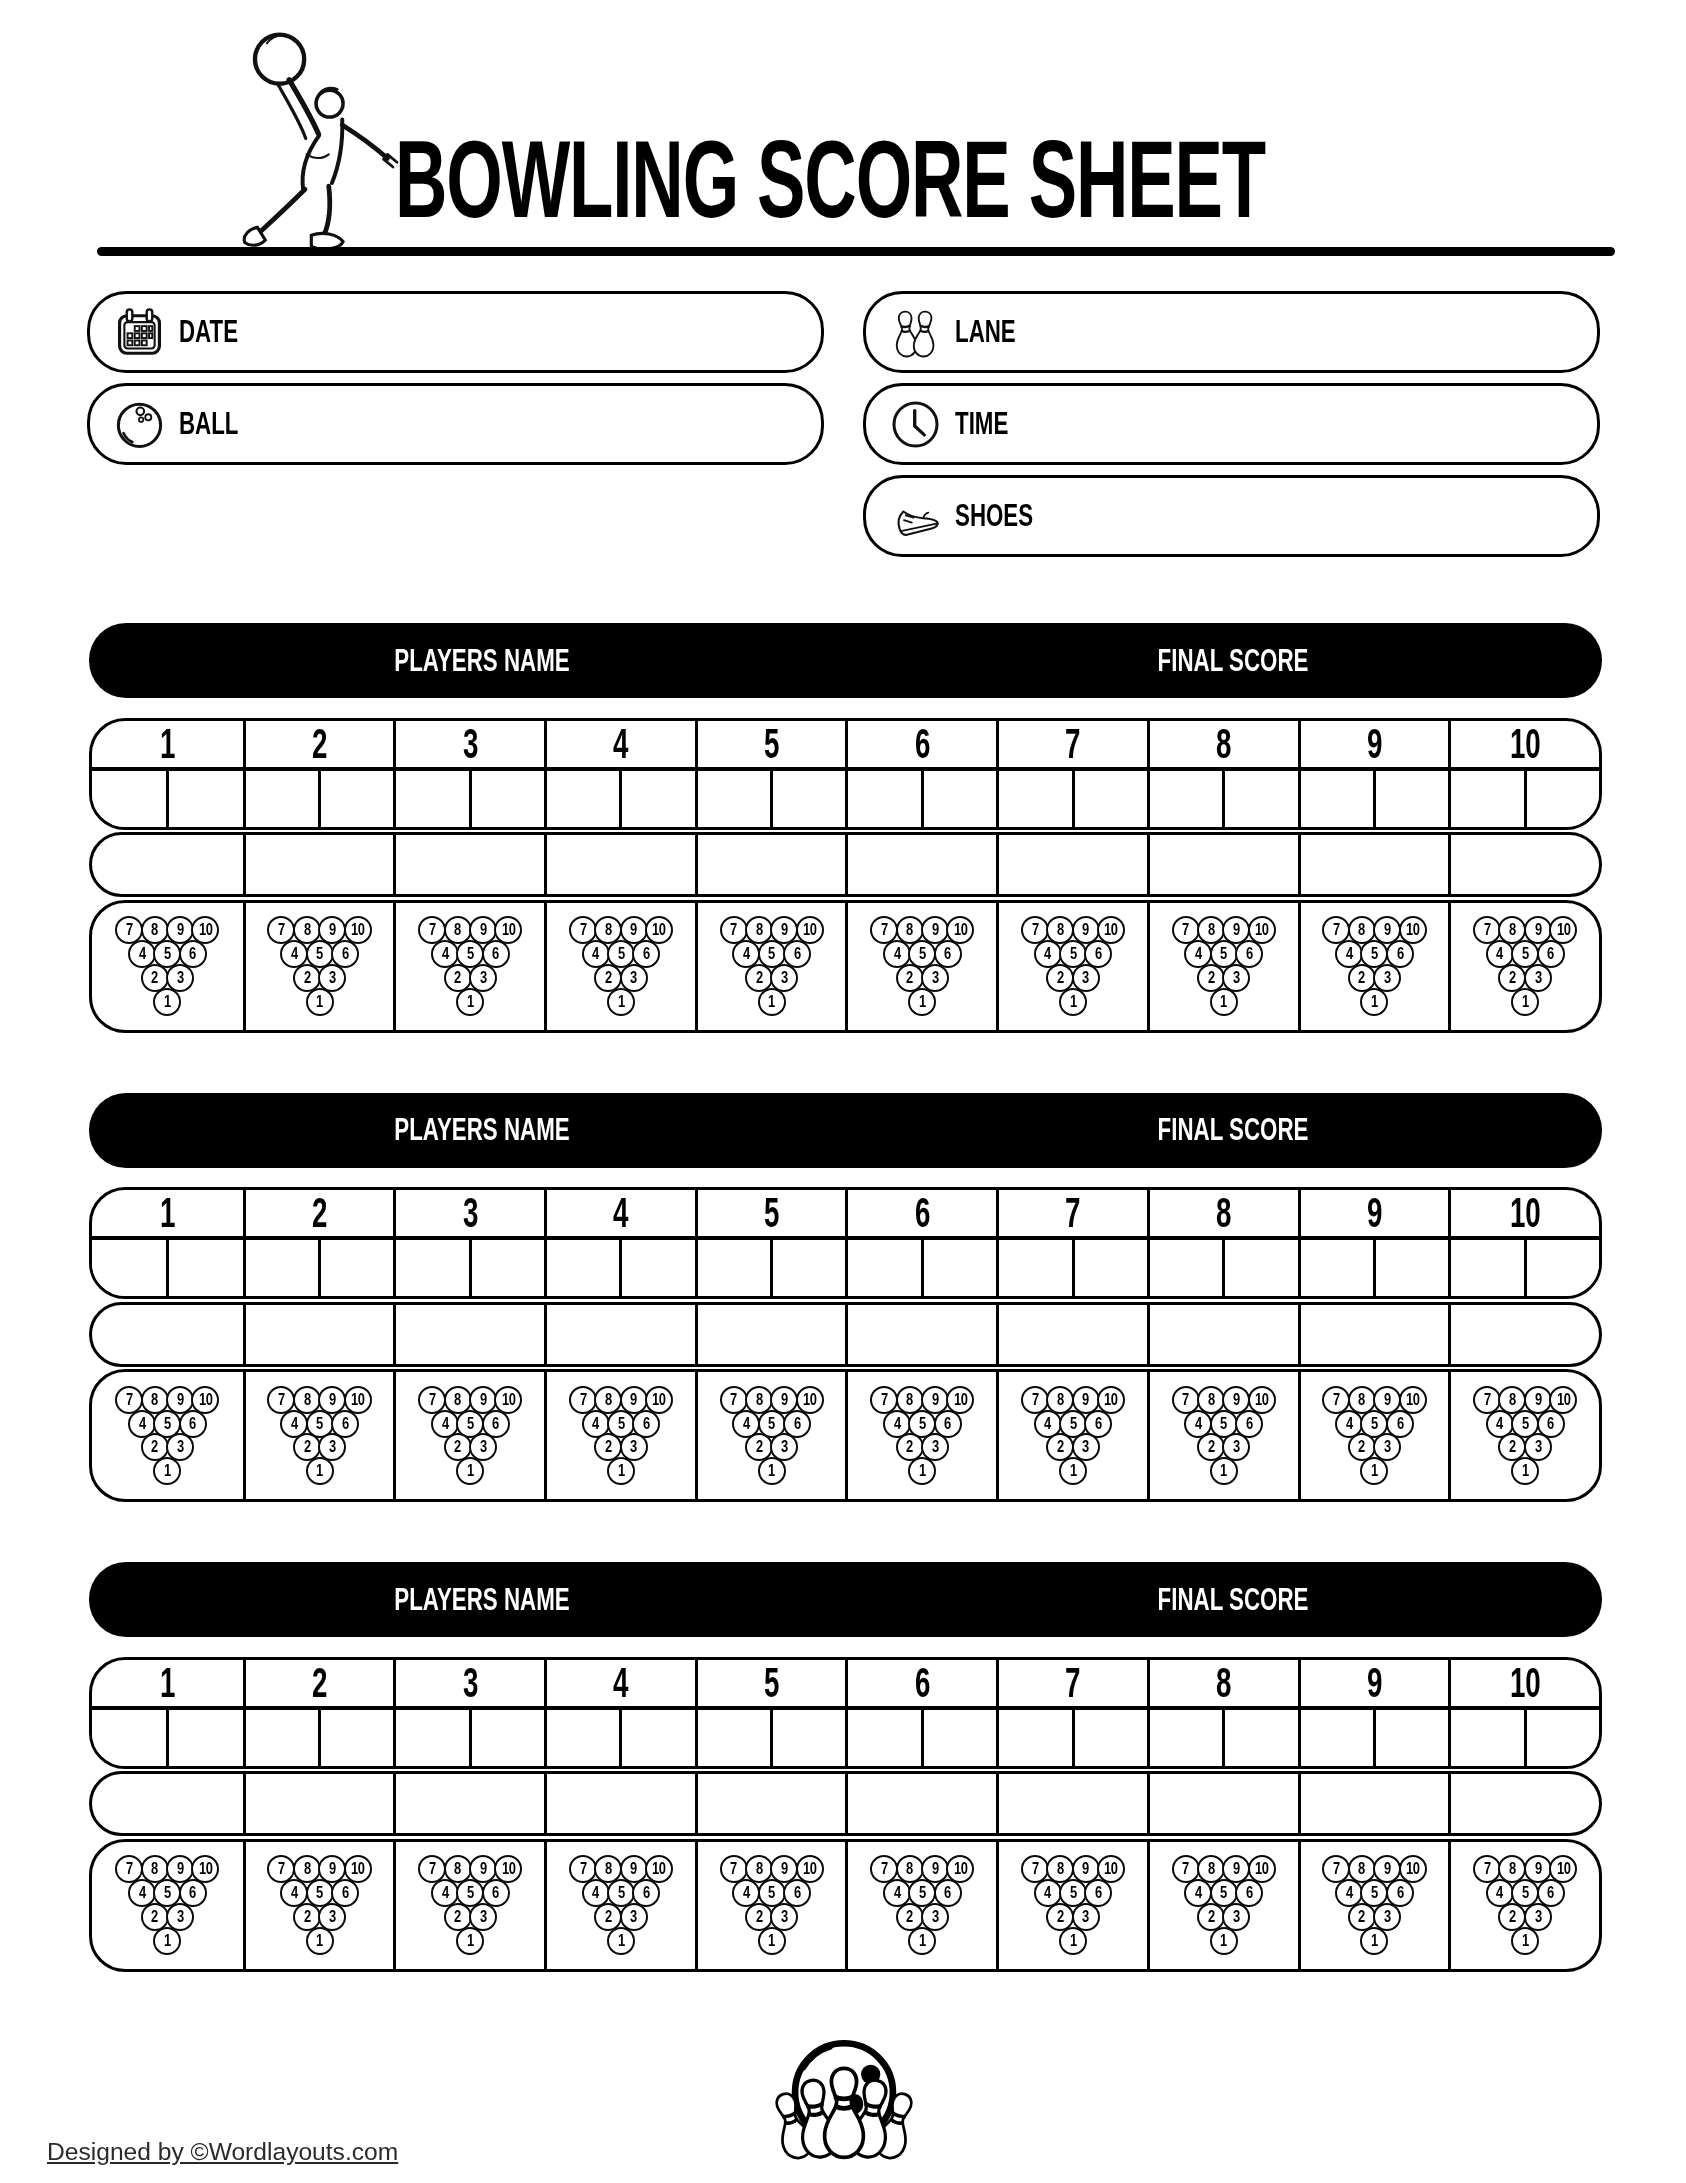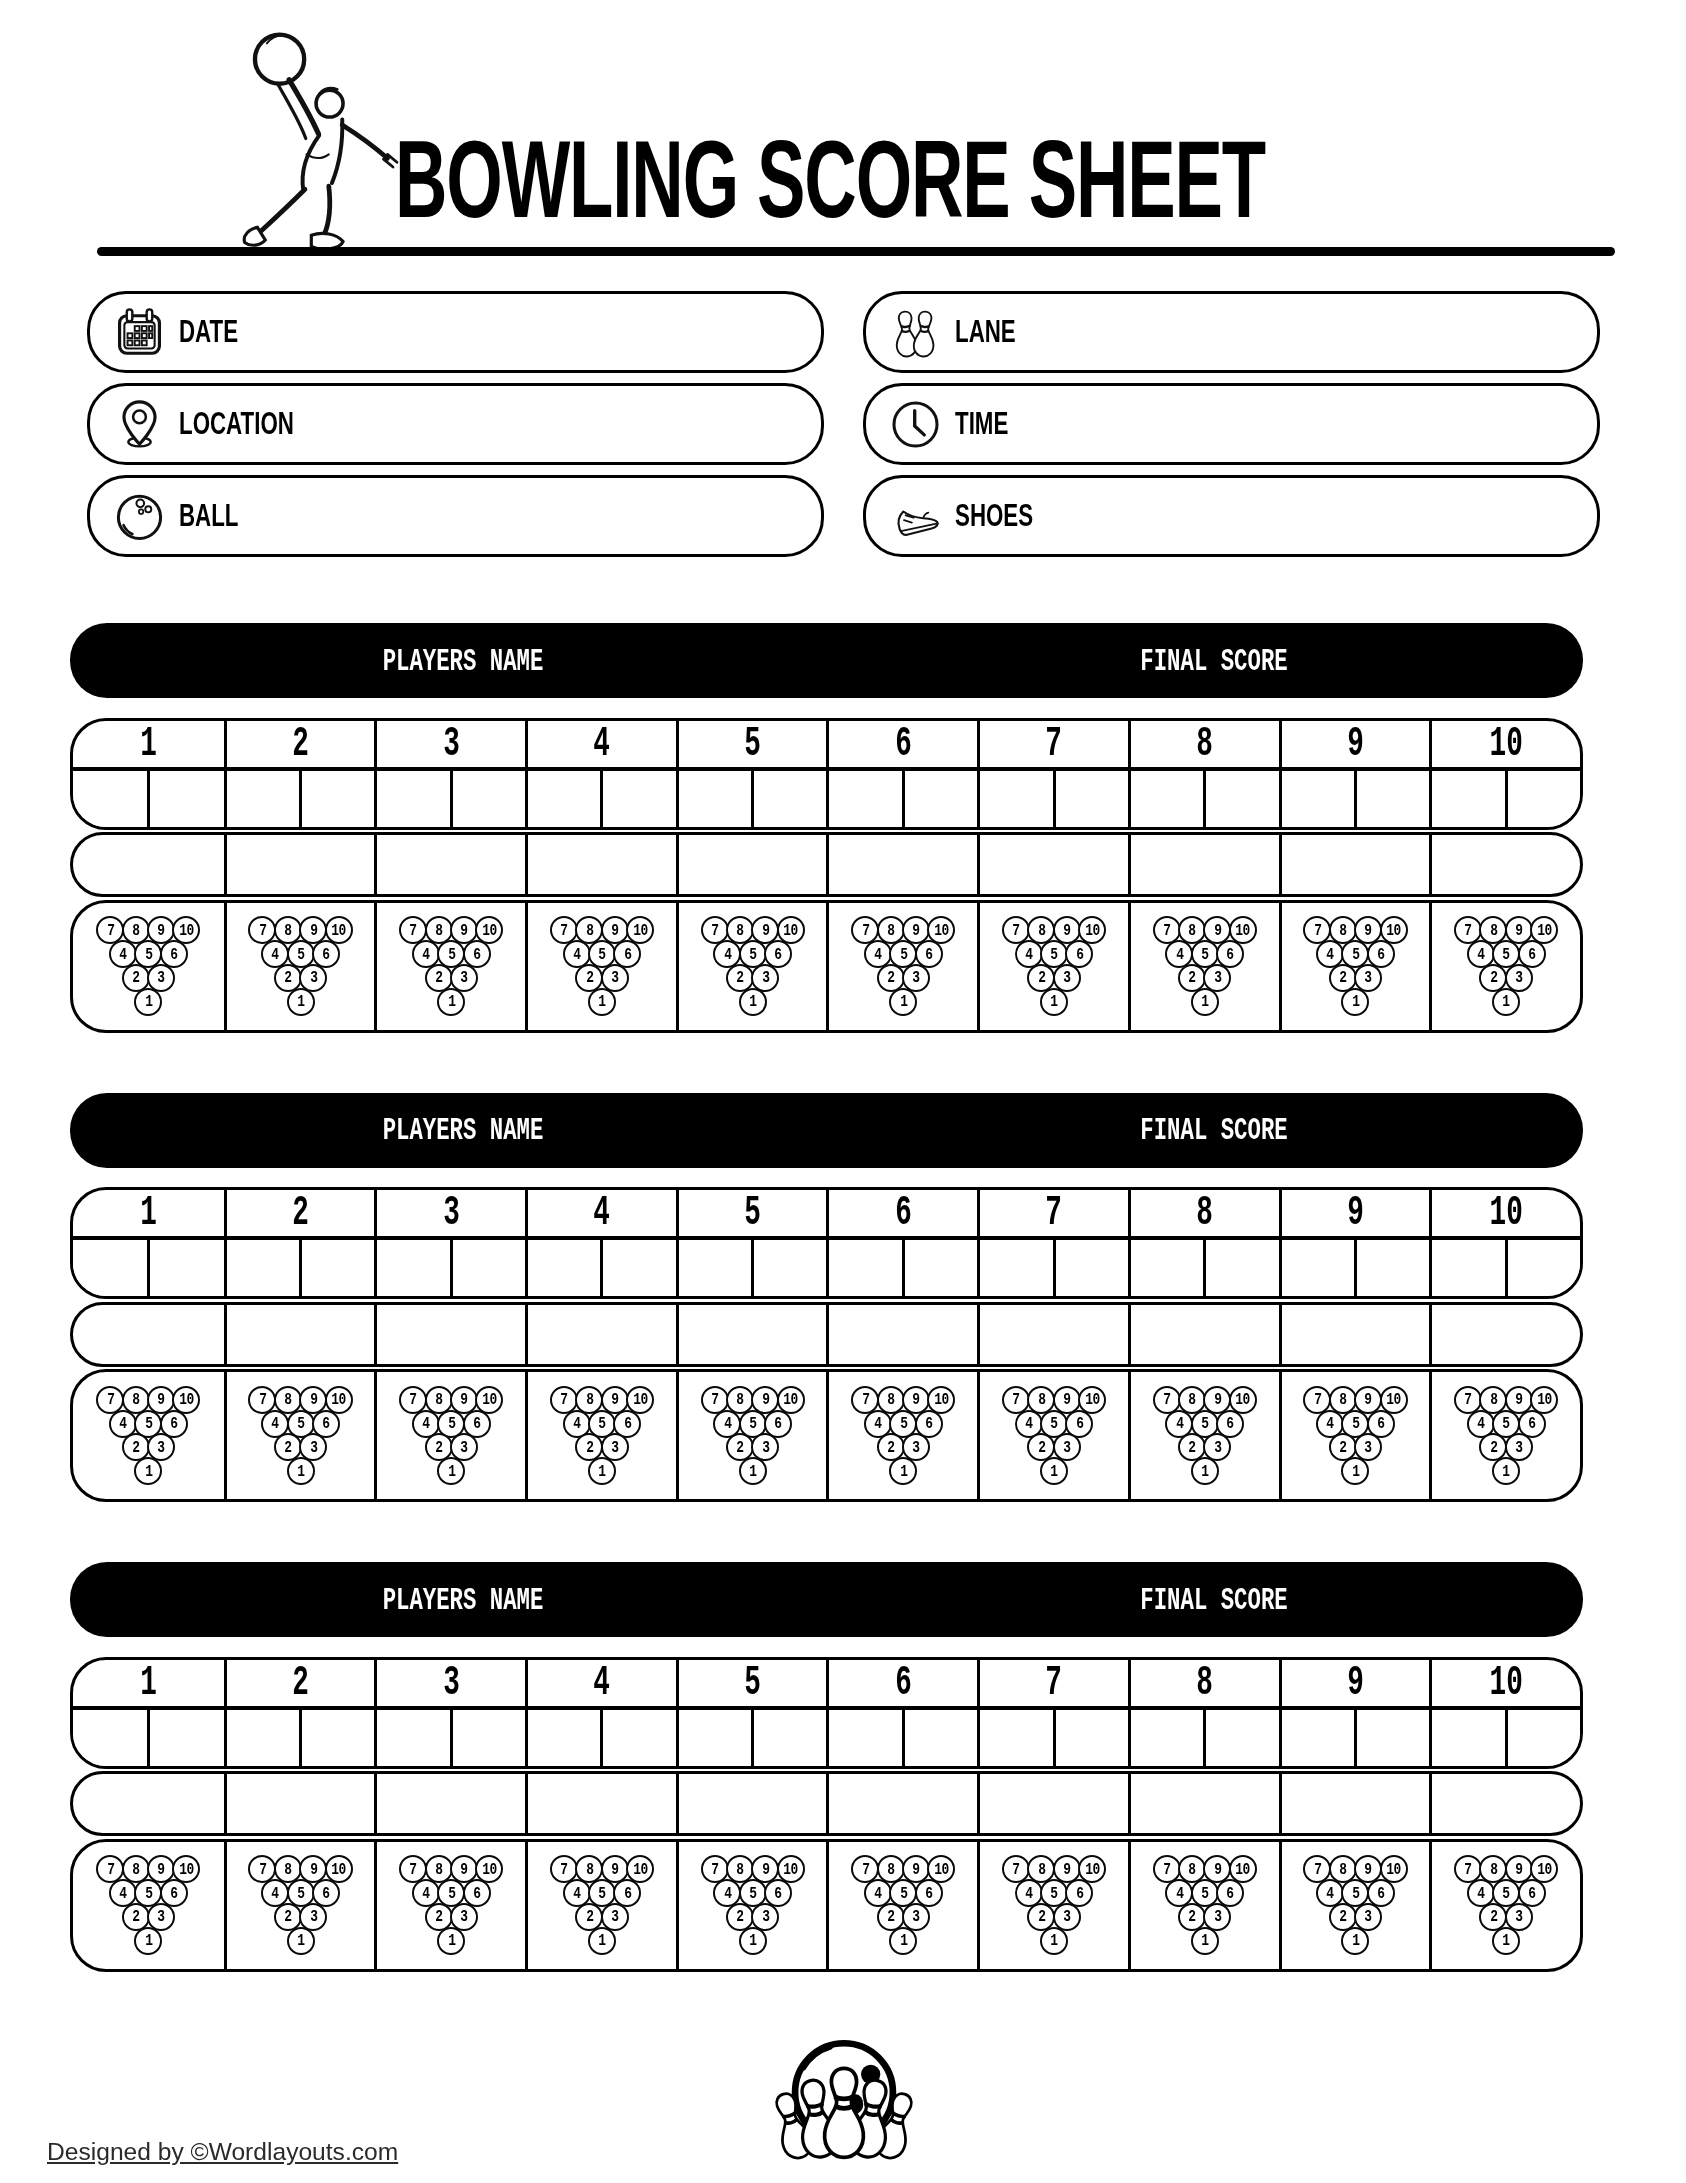--- a/index.html
+++ b/index.html
@@ -22,21 +22,21 @@
   .fields-col{flex:1;display:flex;flex-direction:column;gap:10.2px;}
   .field-box{height:82px;border:3.8px solid var(--ink,#000);border-radius:39px;background:#fff;
              display:flex;align-items:center;}
   .field-icon{flex:none;width:51px;height:51px;margin-left:24px;color:#111;display:flex;}
   .field-icon svg{width:100%;height:100%;}
   .field-label{margin-left:13.6px;font-size:31px;font-weight:bold;white-space:nowrap;
                transform:scaleX(0.72);transform-origin:left center;}
   .field-value{flex:1;align-self:stretch;}
 
   
-  .tables{position:absolute;left:70px;top:623px;width:1513px;font-family:Liberation Mono, monospace;}
+  .tables{position:absolute;left:89px;top:623px;width:1513px;}
   .score-table{margin-bottom:60px;}
   .table-bar{position:relative;height:75px;background:var(--bar,#000);border-radius:37px;
              color:var(--bar_text,#fff);}
   .bar-label{position:absolute;top:50%;font-size:31px;font-weight:bold;white-space:nowrap;}
   .bar-label.players{left:26%;transform:translate(-50%,-50%) scaleX(0.72);}
   .bar-label.final{left:75.6%;transform:translate(-50%,-50%) scaleX(0.72);}
 
   .row-grid{display:grid;grid-template-columns:repeat(10,1fr);}
   .row-grid>*{min-width:0;}
   .row-grid>*:not(:first-child){border-left:3.4px solid var(--ink,#000);}
@@ -133,31 +133,20 @@
                 <rect x="35" y="42" width="6" height="6"></rect>
               </g>
             </svg>
           </span>
           <span class="field-label">DATE</span>
           <span class="field-value"></span>
         </div>
         <div class="field-box">
           <span class="field-icon">
             <svg viewBox="0 0 64 64" fill="none" stroke="currentColor">
-              <ellipse cx="32" cy="54" rx="14" ry="5.5" stroke-width="3"></ellipse>
-              <path d="M32,3.5 C21,3.5 12.5,12 12.5,23 C12.5,36.5 32,56.5 32,56.5 C32,56.5 51.5,36.5 51.5,23 C51.5,12 43,3.5 32,3.5 Z" fill="#fff" stroke-width="4"></path>
-              <circle cx="32" cy="22.5" r="8" stroke-width="3.2"></circle>
-            </svg>
-          </span>
-          <span class="field-label">LOCATION</span>
-          <span class="field-value"></span>
-        </div>
-        <div class="field-box">
-          <span class="field-icon">
-            <svg viewBox="0 0 64 64" fill="none" stroke="currentColor">
               <circle cx="32" cy="33" r="26.5" stroke-width="3.8"></circle>
               <circle cx="33" cy="15.5" r="4.8" stroke-width="2.6"></circle>
               <circle cx="43" cy="23" r="3.8" stroke-width="2.4"></circle>
               <circle cx="34" cy="26" r="2.8" stroke-width="2.2"></circle>
               <path d="M12,43 A22,22 0 0 0 23,54" stroke-width="3.4" stroke-linecap="round"></path>
             </svg>
           </span>
           <span class="field-label">BALL</span>
           <span class="field-value"></span>
         </div>

